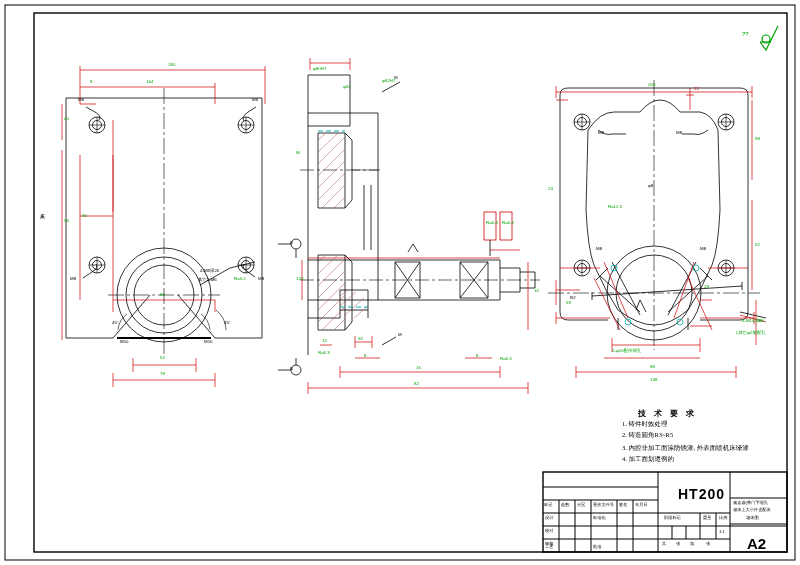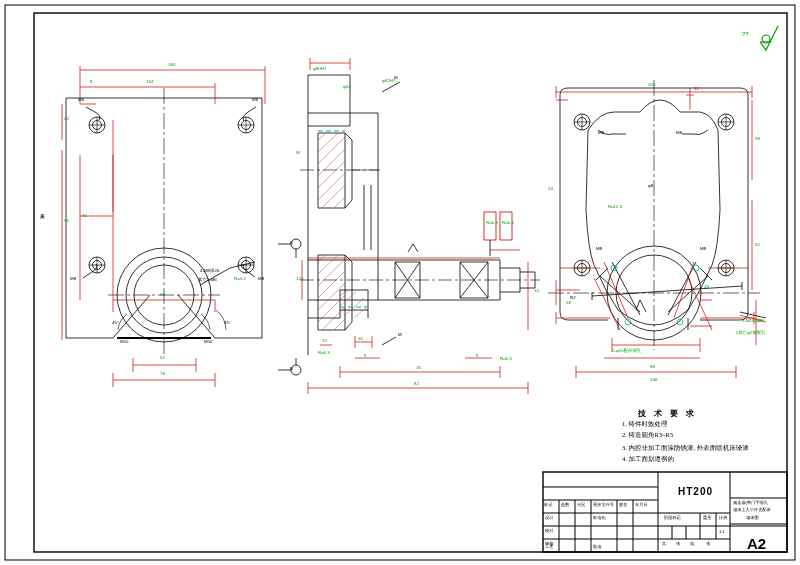--- a/index.html
+++ b/index.html
@@ -325,21 +325,21 @@
   <div class="lbl grn tiny" style="left:742px;top:318px;">6-M10深20</div>
   <div class="lbl grn tiny" style="left:612px;top:348px;">2-φ10配作销孔</div>
   <div class="lbl grn tiny" style="left:736px;top:330px;">L其它φ2装配孔</div>
 
   <div class="req" style="left:638px;top:408px;font-size:8px;letter-spacing:3px;font-weight:bold;">技 术 要 求</div>
   <div class="req" style="left:622px;top:420px;font-size:6.5px;">1. 铸件时效处理</div>
   <div class="req" style="left:622px;top:431px;font-size:6.5px;">2. 铸造圆角R3~R5</div>
   <div class="req" style="left:622px;top:444px;font-size:6.5px;">3. 内腔非加工面涂防锈漆, 外表面喷机床绿漆</div>
   <div class="req" style="left:622px;top:455px;font-size:6.5px;">4. 加工面划道例的</div>
 
-  <div class="tb" style="left:678px;top:486px;font-size:10px;font-weight:bold;letter-spacing:1px;">HT200</div>
+  <div class="tb" style="left:678px;top:486px;font-size:14px;font-weight:bold;letter-spacing:1px;">HT200</div>
   <div class="tb" style="left:747px;top:535px;font-size:15px;font-weight:bold;">A2</div>
 
   <div class="tb" style="left:733px;top:500px;font-size:4.2px;">减速器(带门下端孔</div>
   <div class="tb" style="left:733px;top:507px;font-size:4.2px;">箱体上大小件含配体</div>
   <div class="tb" style="left:746px;top:515px;font-size:4.2px;">箱体图</div>
 
   <div class="tb" style="left:544px;top:502px;font-size:4.2px;">标记</div>
   <div class="tb" style="left:561px;top:502px;font-size:4.2px;">处数</div>
   <div class="tb" style="left:577px;top:502px;font-size:4.2px;">分区</div>
   <div class="tb" style="left:593px;top:502px;font-size:4.2px;">更改文件号</div>

